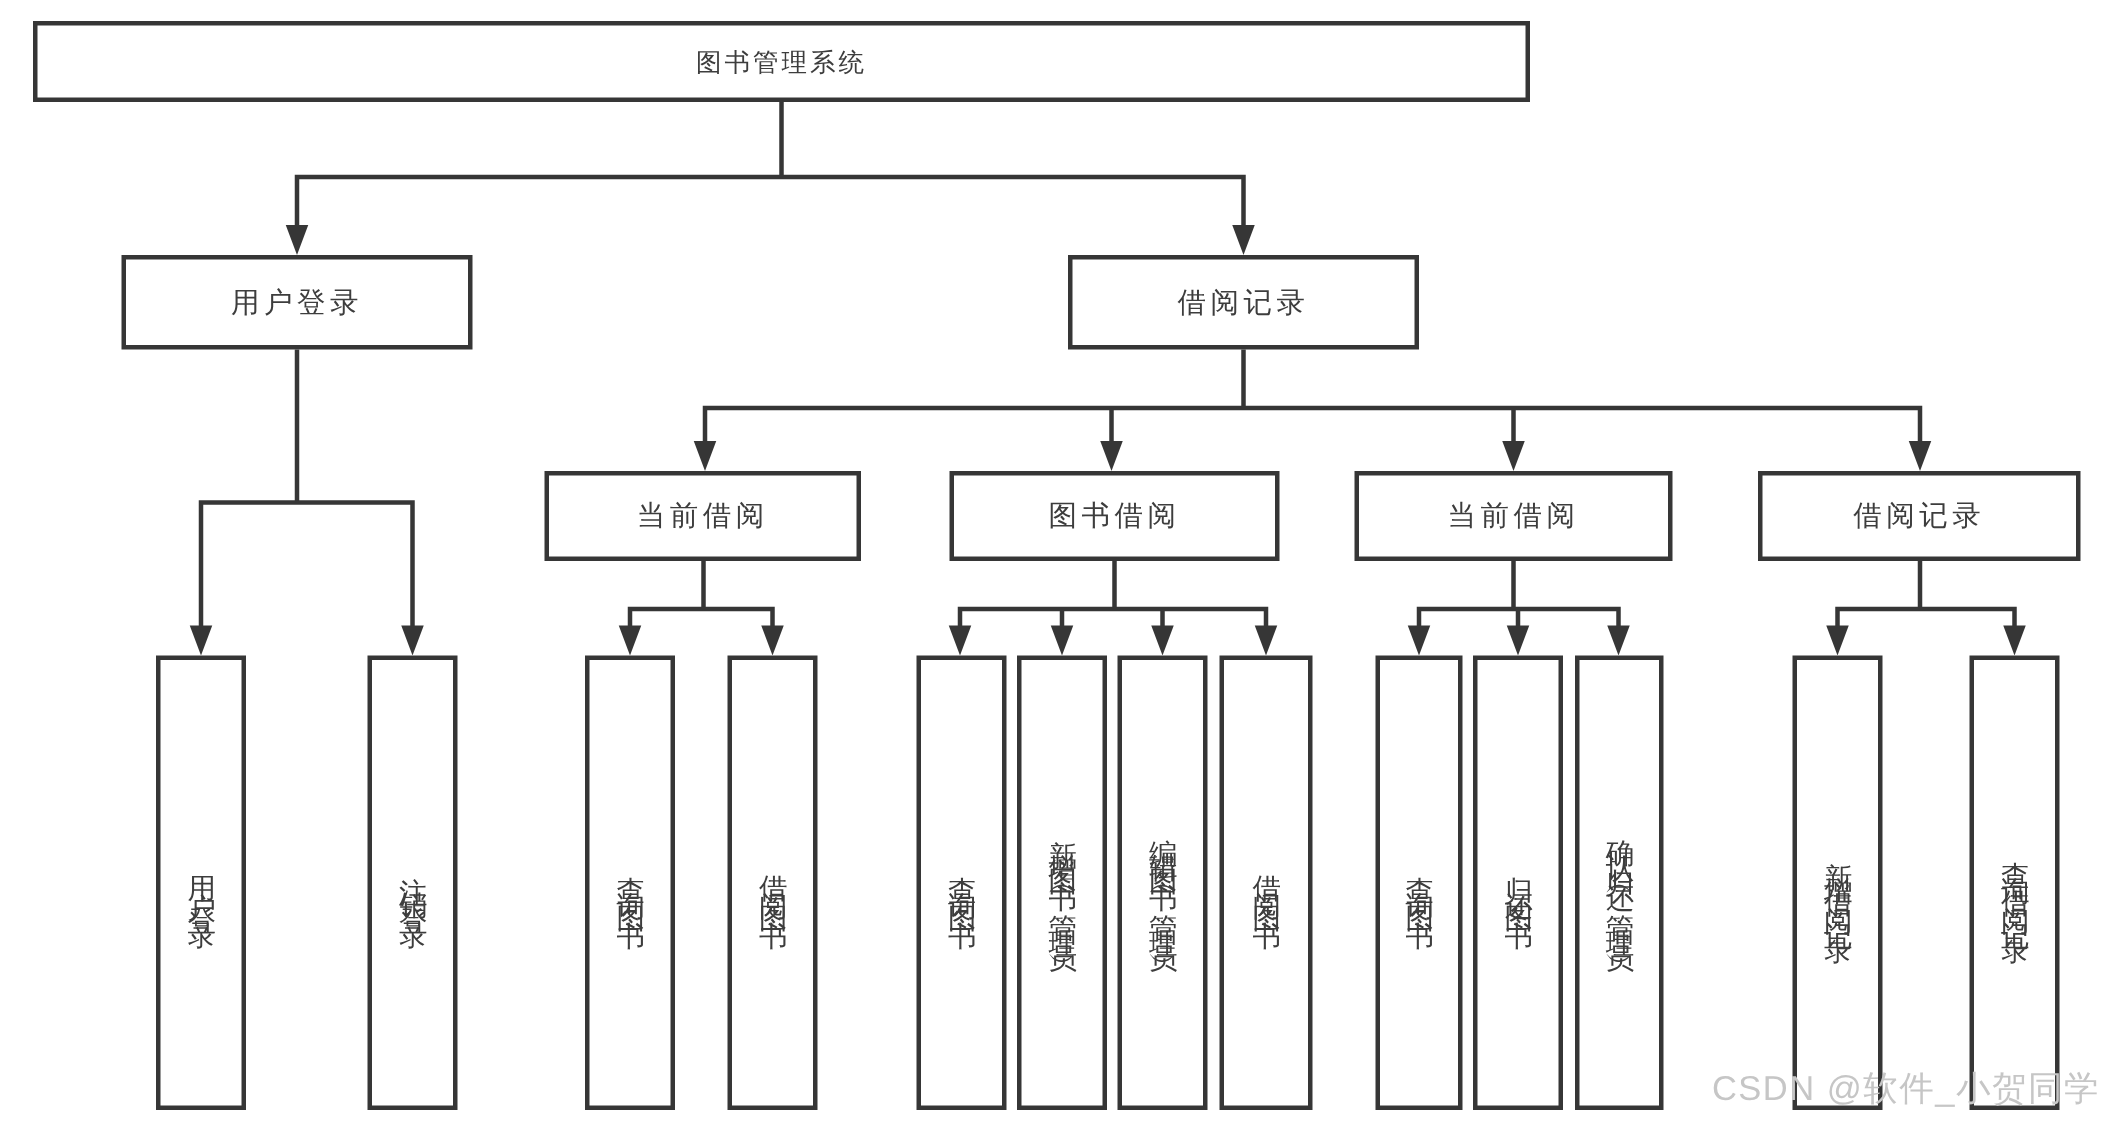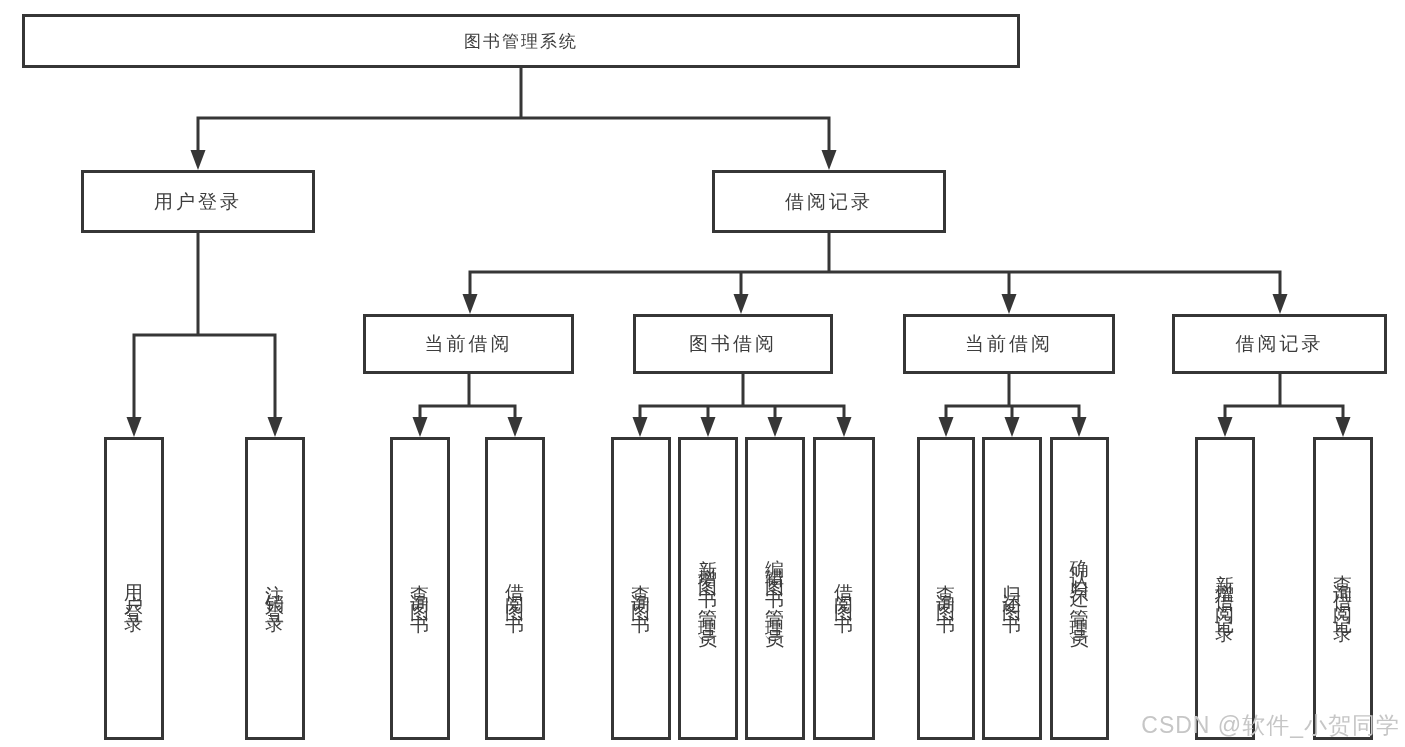--- a/index.html
+++ b/index.html
@@ -62,21 +62,21 @@
       <polygon points="1335.5,417 1350.5,417 1343,437"></polygon>
     </g>
   </svg>
 
   <div class="box h-box root-box" style="left:22px; top:14px; width:998px; height:54px;">图书管理系统</div>
 
   <div class="box h-box" style="left:81px; top:170px; width:234px; height:63px;">用户登录</div>
   <div class="box h-box" style="left:712px; top:170px; width:234px; height:63px;">借阅记录</div>
 
   <div class="box h-box" style="left:363px; top:314px; width:211px; height:60px;">当前借阅</div>
-  <div class="box h-box" style="left:633px; top:314px; width:200px; height:60px;">图书借阅</div>
+  <div class="box h-box" style="left:633px; top:314px; width:220px; height:60px;">图书借阅</div>
   <div class="box h-box" style="left:903px; top:314px; width:212px; height:60px;">当前借阅</div>
   <div class="box h-box" style="left:1172px; top:314px; width:215px; height:60px;">借阅记录</div>
 
   <div class="box v-box" style="left:104px; top:437px; width:60px; height:303px;">用户登录</div>
   <div class="box v-box" style="left:245px; top:437px; width:60px; height:303px;">注销登录</div>
 
   <div class="box v-box" style="left:390px; top:437px; width:60px; height:303px;">查询图书</div>
   <div class="box v-box" style="left:485px; top:437px; width:60px; height:303px;">借阅图书</div>
 
   <div class="box v-box" style="left:611px; top:437px; width:60px; height:303px;">查询图书</div>

